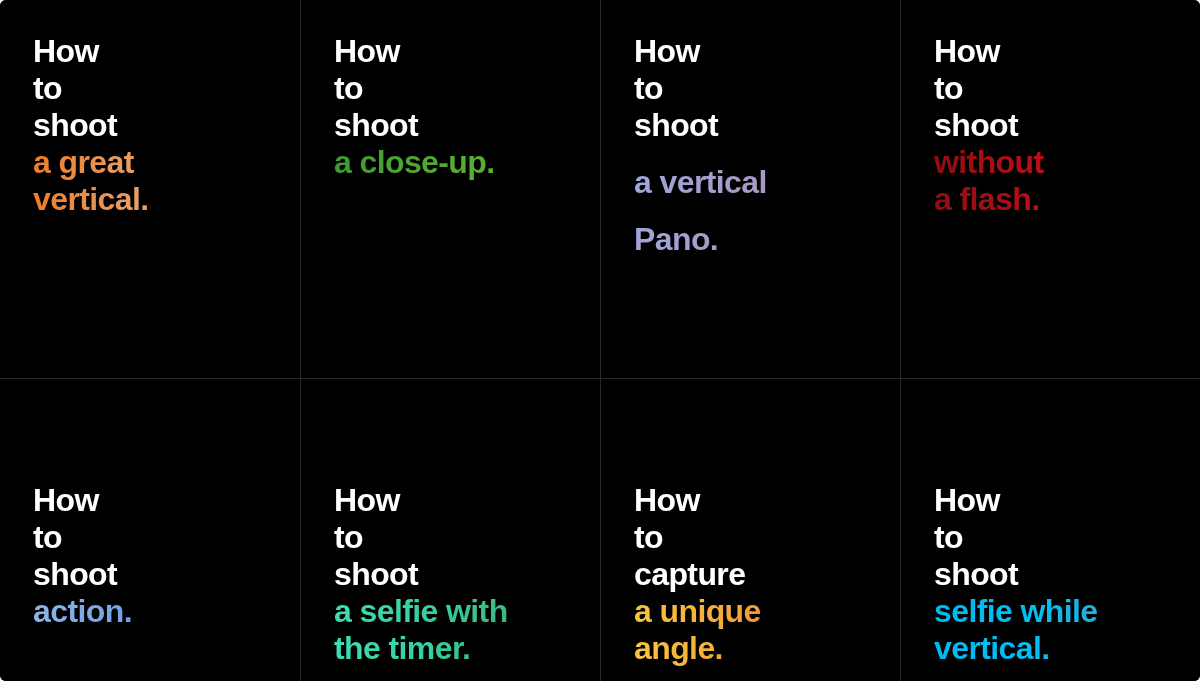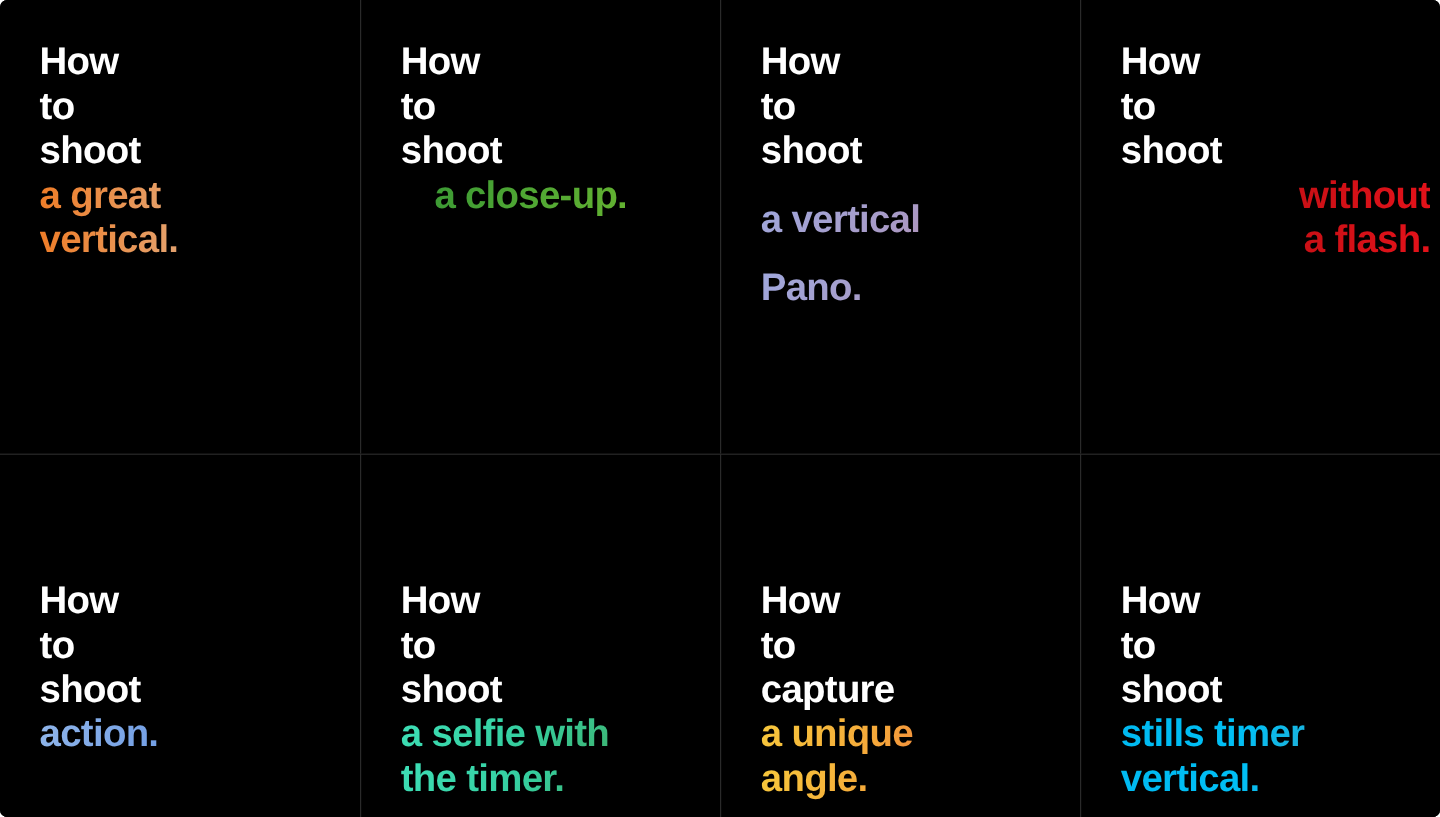--- a/index.html
+++ b/index.html
@@ -74,29 +74,27 @@
   
   .accent-block {
     display: block;
   }
 
   .g-orange .tip-line.accent {
     background-image: linear-gradient(100deg, #ef7c26 0%, #e5a06a 42%, #b59c88 78%, #9b9287 100%);
   }
   .g-green .tip-line.accent {
     background-image: linear-gradient(100deg, #3c9a34 0%, #55aa33 45%, #74bb2f 100%);
-    margin-left: 28px;
   }
   .g-purple .tip-line.accent {
     background-image: linear-gradient(135deg, #9fa8dd 0%, #a89ac6 45%, #b98fae 75%, #c489a4 100%);
     margin-top: 20px;
   }
   .g-red .tip-line.accent {
     background-image: linear-gradient(100deg, #8c0d10 0%, #c10f14 45%, #e4121a 100%);
-    text-align: right;
   }
   .g-blue .tip-line.accent {
     background-image: linear-gradient(100deg, #8fb5ea 0%, #6f9ce4 45%, #3d74d0 100%);
   }
   .g-teal .tip-line.accent {
     background-image: linear-gradient(135deg, #3ee0b8 0%, #35cfa0 40%, #3fae69 78%, #3f9a57 100%);
   }
   .g-amber .tip-line.accent {
     background-image: linear-gradient(115deg, #f7c93c 0%, #f5a93a 38%, #f2673f 78%, #ef3f4e 100%);
   }
@@ -190,19 +188,19 @@
       </span>
     </div>
   </div>
 
   <div class="cell row-1 col-3 g-cyan">
     <div class="tip">
       <span class="tip-line plain">How</span>
       <span class="tip-line plain">to</span>
       <span class="tip-line plain">shoot</span>
       <span class="accent-block">
-        <span class="tip-line accent">stills timer</span>
+        <span class="tip-line accent">selfie while</span>
         <span class="tip-line accent">vertical.</span>
       </span>
     </div>
   </div>
 
 </div>
 
 </body></html>

